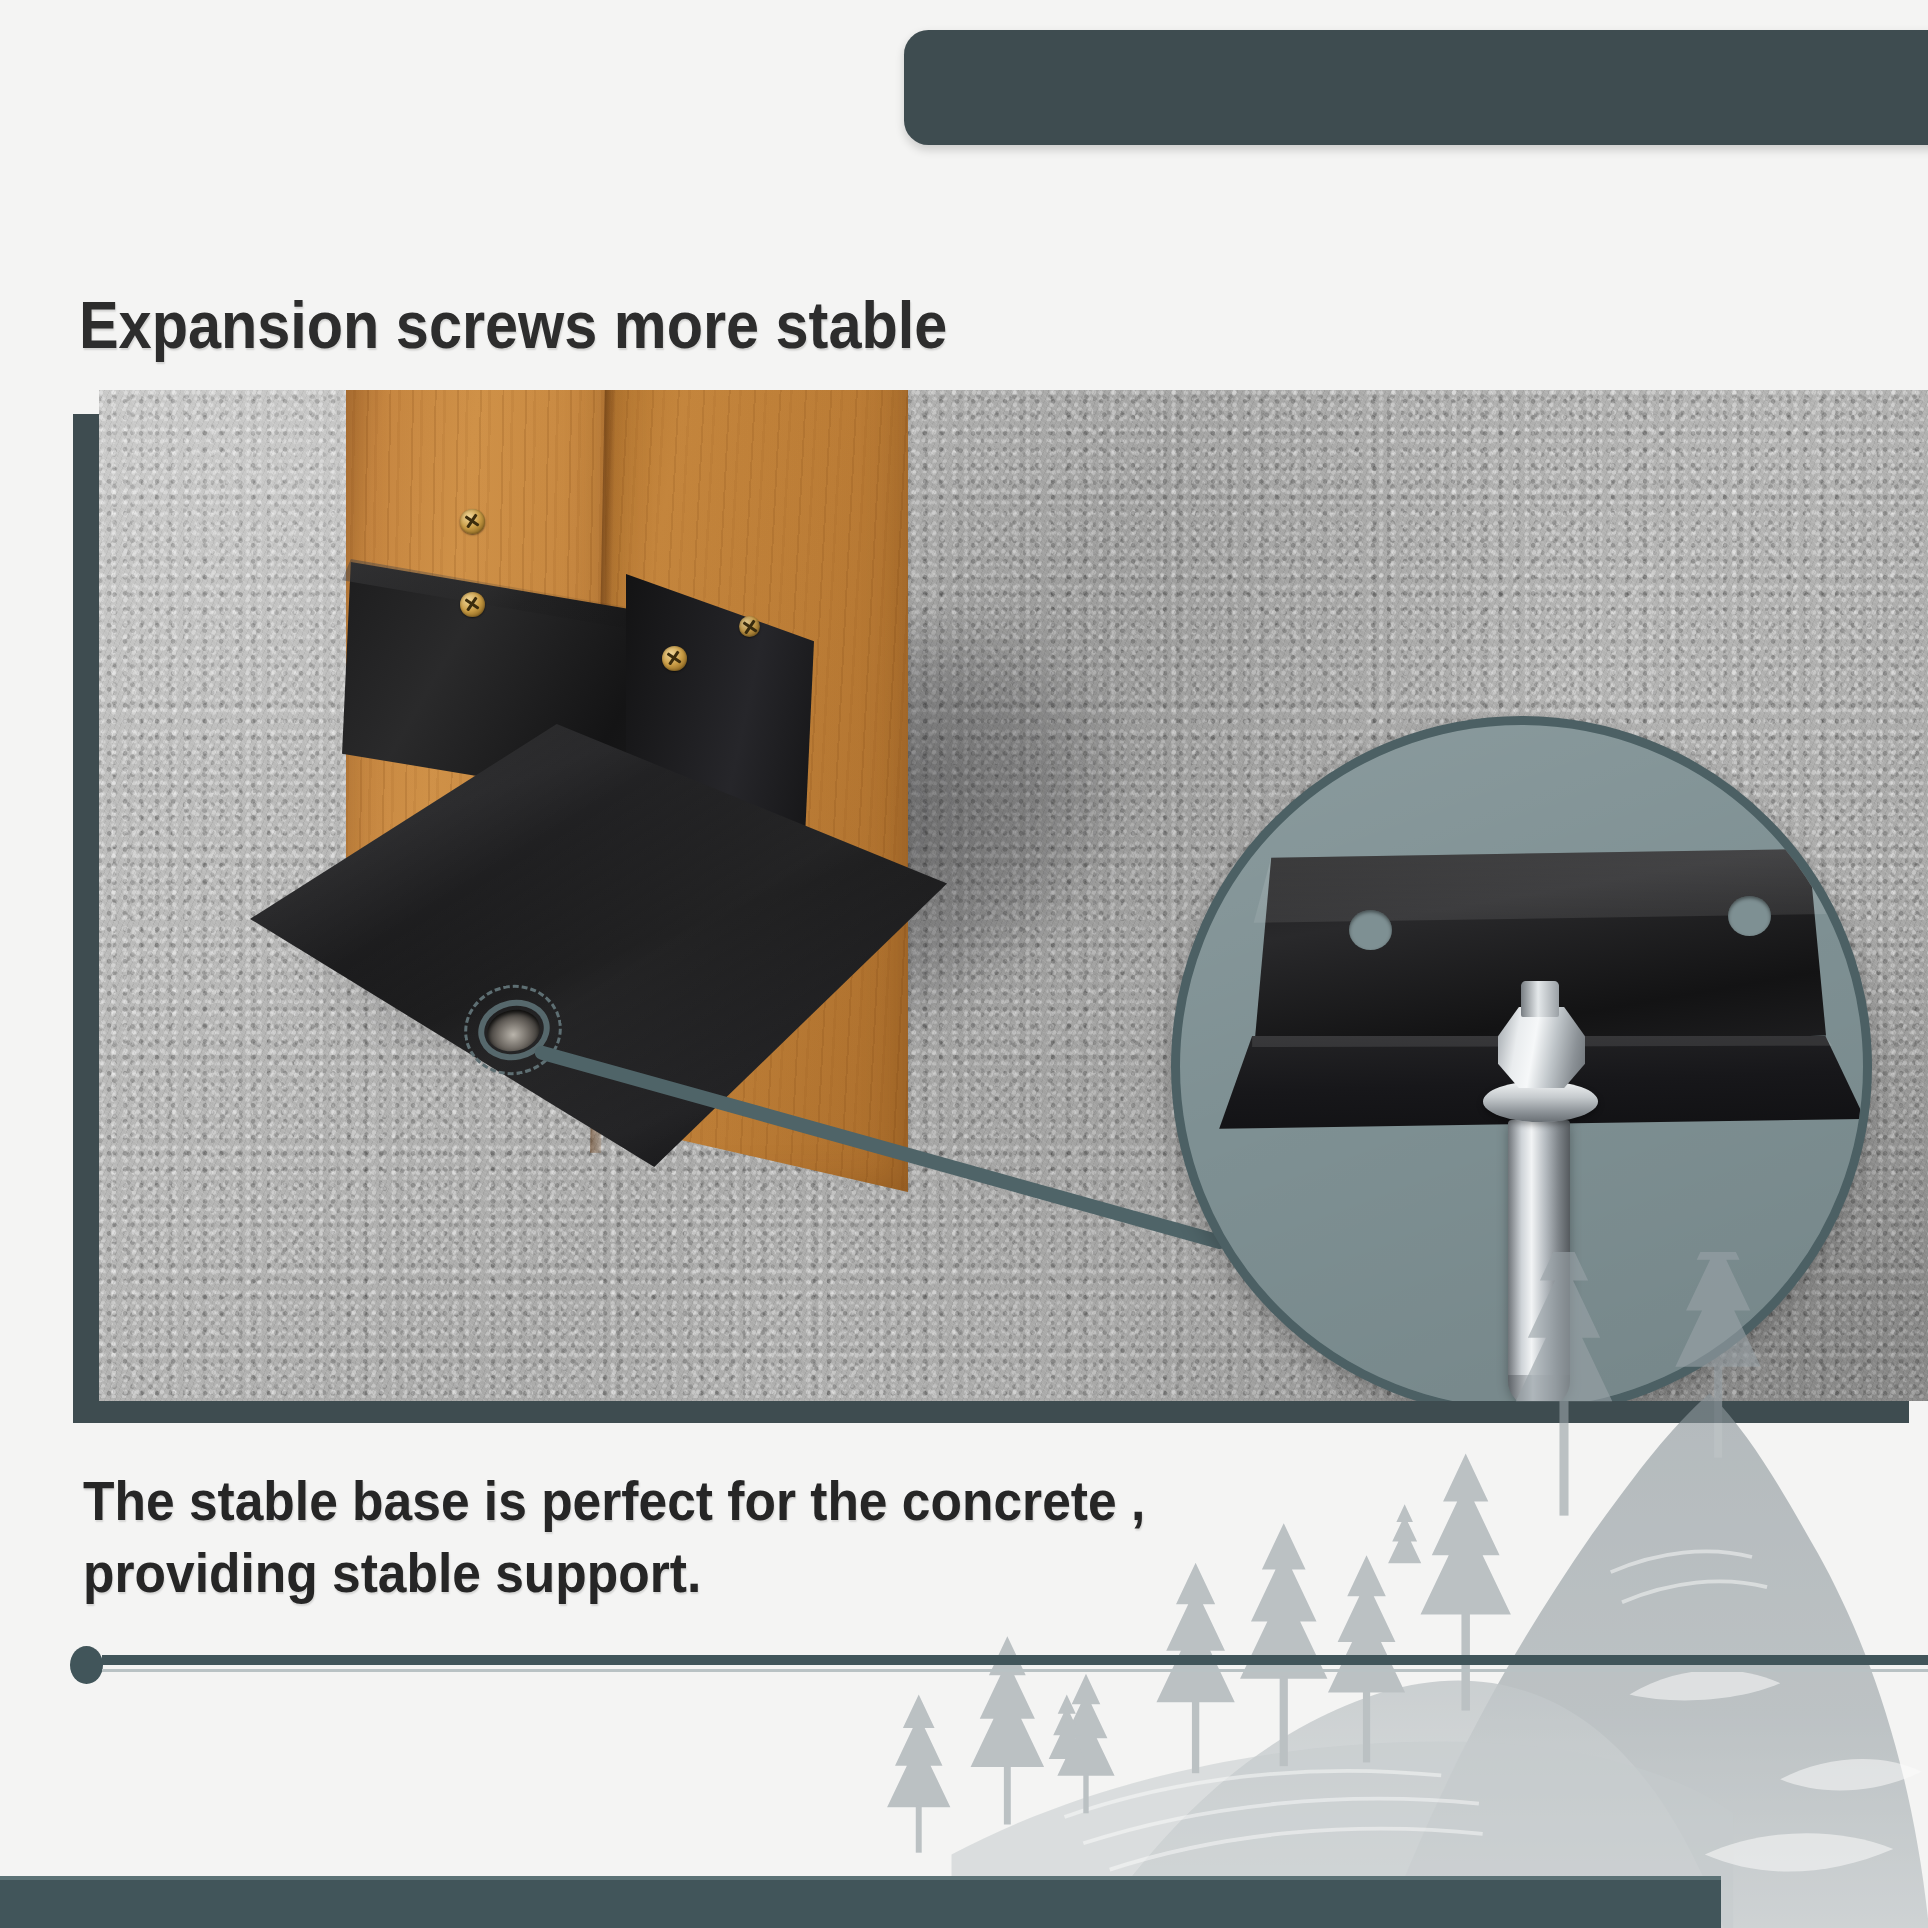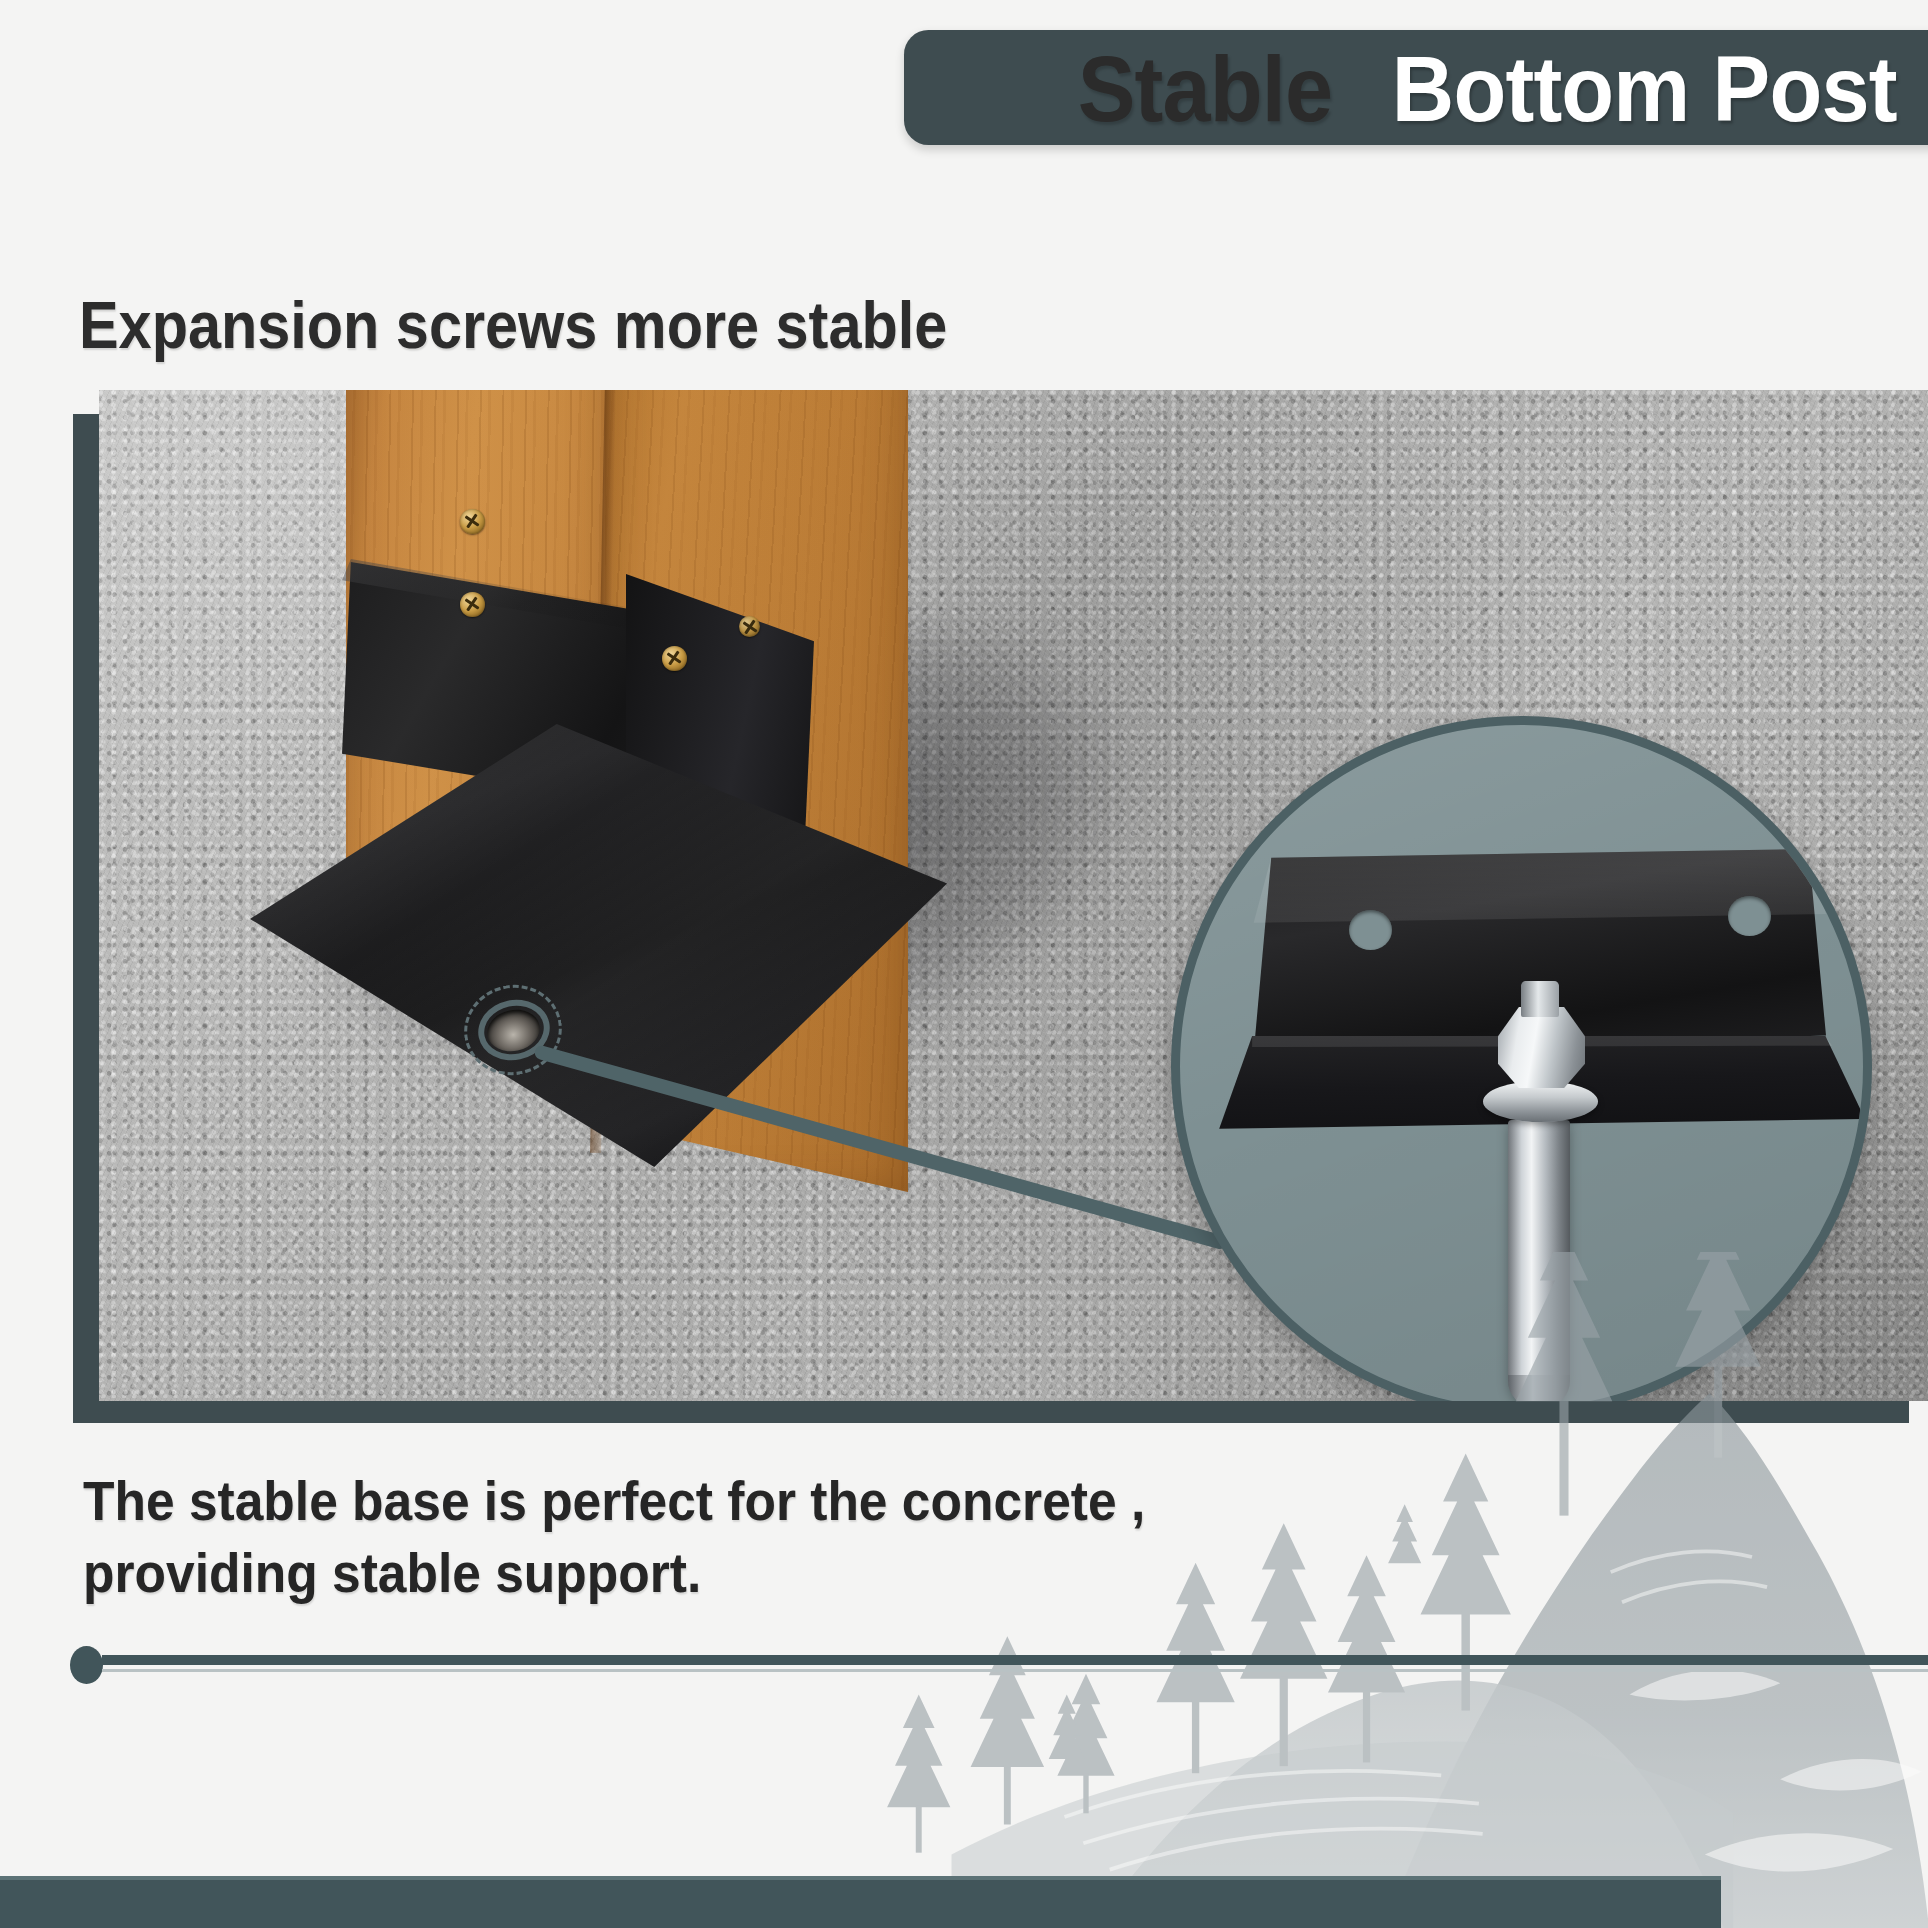--- a/index.html
+++ b/index.html
@@ -280,24 +280,20 @@
     position:absolute;left:0;top:1876px;width:1721px;height:53px;
     background:#41555a;
     border-top:4.7px solid #5c7276;
   }
 </style>
 </head>
 <body>
 
 <div id="header">
   <div id="title-banner"></div>
-  <div id="title-row">
-    <span class="ttl" id="title-dark">Stable</span>
-    <span class="ttl" id="title-light">Bottom Post</span>
-  </div>
 </div>
 
 <div id="subtitle">Expansion screws more stable</div>
 
 <div id="frame-accent"></div>
 
 <div id="photo">
   <div id="concrete"></div>
   <div id="concrete-noise"></div>
   <div id="concrete-shade"></div>

